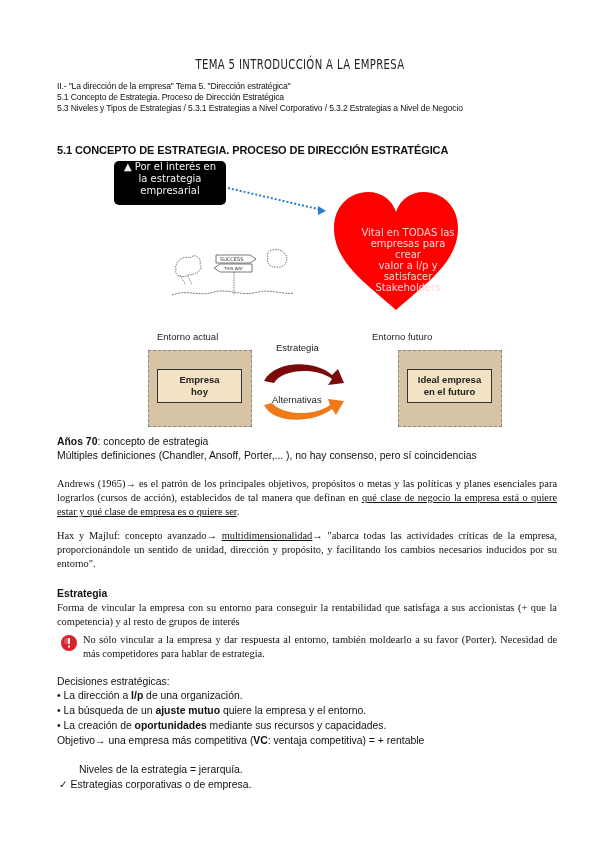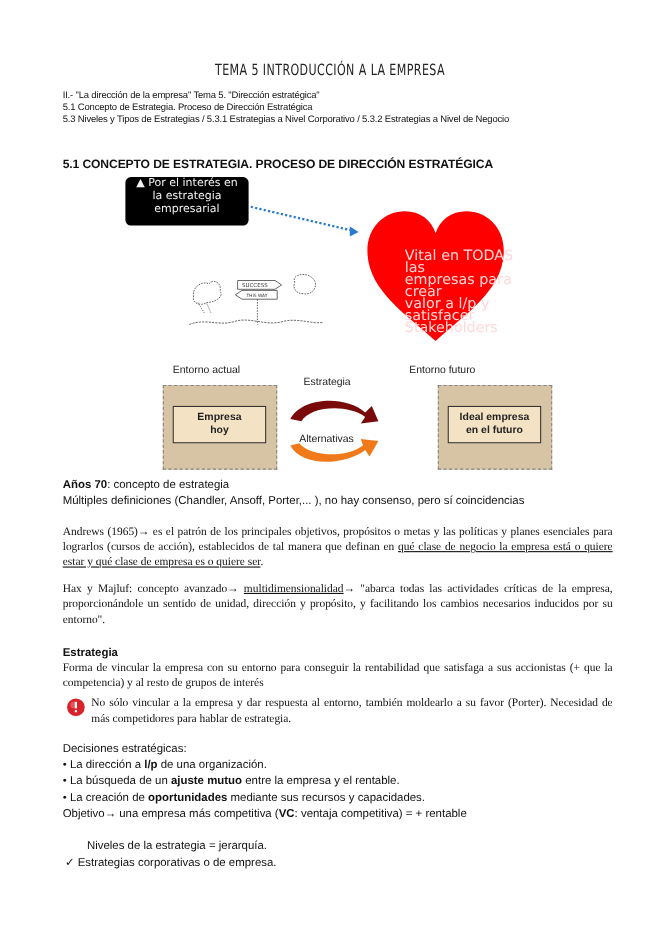--- a/index.html
+++ b/index.html
@@ -21,22 +21,22 @@
       position: absolute; left: 114px; top: 161px; width: 112px; height: 44px;
       background: #000000; border-radius: 5px; color: #f2f2f2;
       font-size: 10px; line-height: 12px; text-align: center; padding-top: 0;
       font-family: "DejaVu Sans", sans-serif;
     }
     .tip .l1 { display: block; }
     .dotline { position: absolute; left: 0; top: 0; }
 
     .heart { position: absolute; left: 330px; top: 190px; width: 132px; height: 122px; }
     .heart-text {
-      position: absolute; left: 368px; top: 227px; width: 100px; text-align: left;
-      color: #ffd9d9; font-size: 13px; line-height: 11px; font-family: "DejaVu Sans", sans-serif;
+      position: absolute; left: 358px; top: 227px; width: 100px; text-align: center;
+      color: #ffd9d9; font-size: 10px; line-height: 11px; font-family: "DejaVu Sans", sans-serif;
     }
 
     .sketch { position: absolute; left: 168px; top: 245px; width: 128px; height: 55px; }
 
     .diag-label { position: absolute; font-size: 9.5px; color: #222; }
     .env-box {
       position: absolute; width: 104px; height: 77px; background: #d6c4a4;
       border: 1.5px dashed #888;
     }
     .inner-box {
@@ -145,21 +145,21 @@
   <rect x="8" y="4" width="2" height="6" fill="#fff"></rect>
   <rect x="8" y="11.5" width="2" height="2" fill="#fff"></rect>
 </svg>
 <div class="body-text justify" style="top:633px;left:83px;width:474px;">No sólo vincular a la empresa y dar respuesta al entorno, también moldearlo a su favor (Porter). Necesidad de más competidores para hablar de estrategia.</div>
 
 <div class="body-text" style="top:675px;">Decisiones estratégicas:</div>
 <div class="body-text" style="top:689px;">
   <span>• La dirección a </span><span class="b">l/p</span><span> de una organización.</span>
 </div>
 <div class="body-text" style="top:704px;">
-  <span>• La búsqueda de un </span><span class="b">ajuste mutuo</span><span> entre la empresa y el rentable.</span>
+  <span>• La búsqueda de un </span><span class="b">ajuste mutuo</span><span> quiere la empresa y el entorno.</span>
 </div>
 <div class="body-text" style="top:719px;">
   <span>• La creación de </span><span class="b">oportunidades</span><span> mediante sus recursos y capacidades.</span>
 </div>
 <div class="body-text" style="top:734px;">
   <span>Objetivo→ una empresa más competitiva (</span><span class="b">VC</span><span>: ventaja competitiva) = + rentable</span>
 </div>
 
 <div class="body-text" style="top:763px;margin-left:22px;">Niveles de la estrategia = jerarquía.</div>
 <div class="body-text" style="top:778px;left:59px;">✓ Estrategias corporativas o de empresa.</div>

